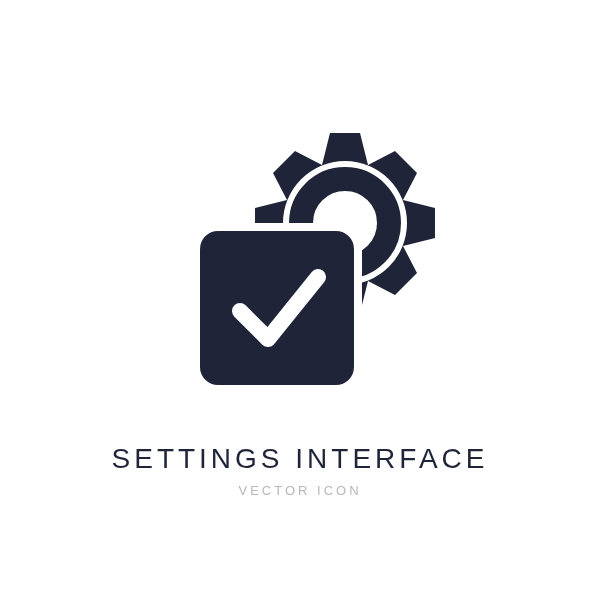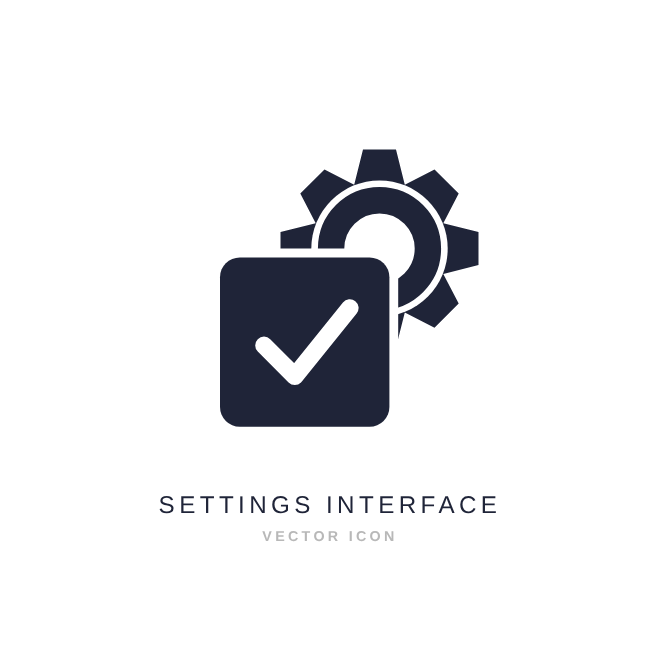--- a/index.html
+++ b/index.html
@@ -17,32 +17,32 @@
       justify-content: center;
       font-family: Arial, Helvetica, sans-serif;
     }
     .icon-container {
       width: 300px;
       height: 300px;
       position: relative;
       margin-bottom: 40px;
     }
     .title {
-      font-size: 22px;
+      font-size: 28px;
       letter-spacing: 4px;
       color: #1f2438;
       font-weight: 400;
       text-transform: uppercase;
       margin-bottom: 8px;
     }
     .subtitle {
       font-size: 13px;
       letter-spacing: 3px;
       color: #b8b8b8;
-      font-weight: 700;
+      font-weight: 400;
       text-transform: uppercase;
     }
   </style>
 </head>
 <body>
 
 <div class="icon-container">
   <svg width="300" height="300" viewBox="0 0 300 300" xmlns="http://www.w3.org/2000/svg">
 
     <g fill="none" stroke="#1f2438" stroke-width="22">

